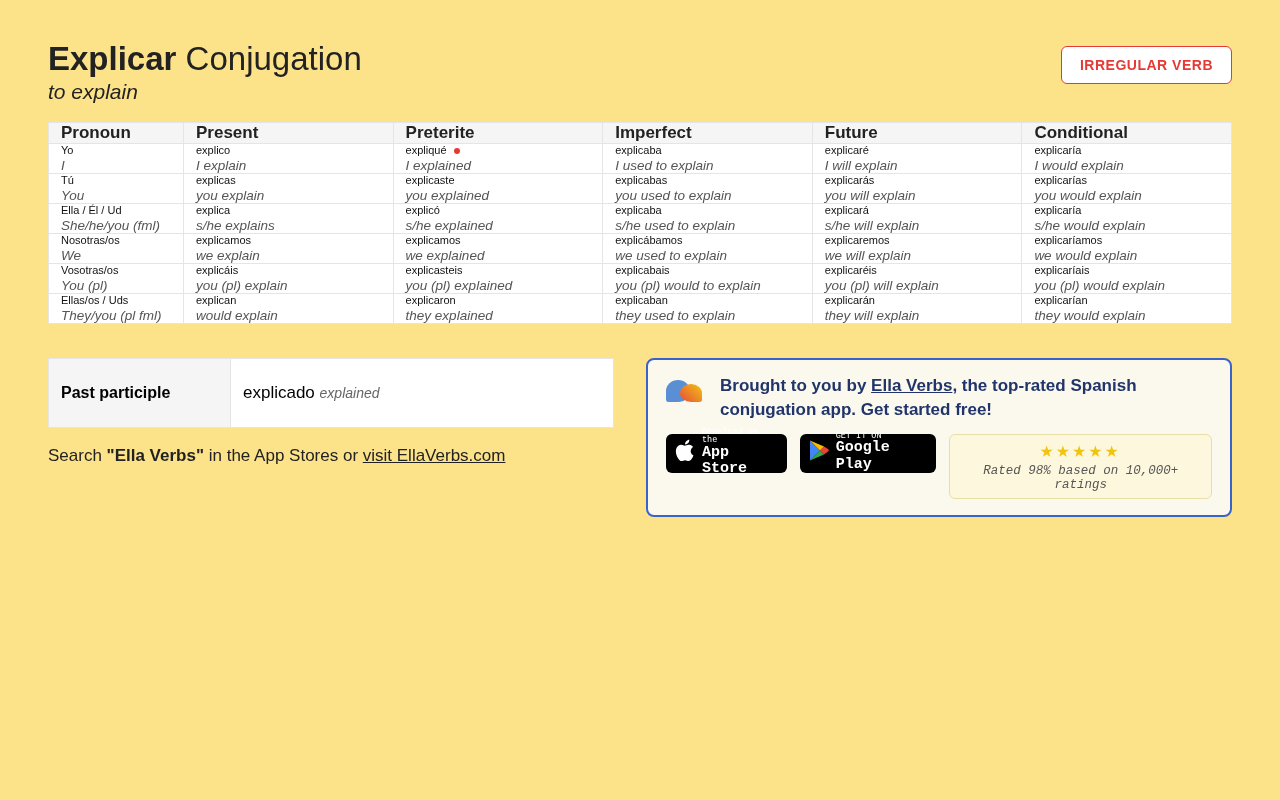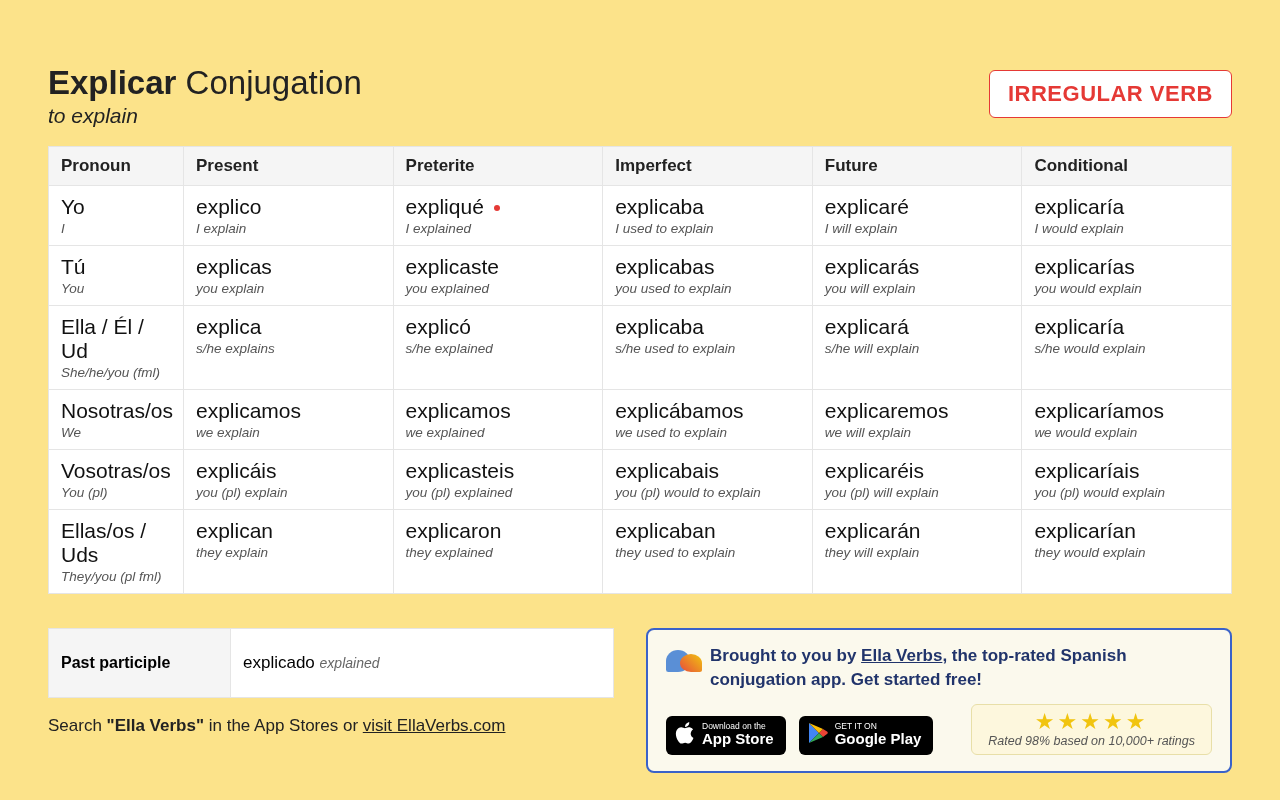--- a/index.html
+++ b/index.html
@@ -4,58 +4,58 @@
   <style>
     * { box-sizing: border-box; margin: 0; padding: 0; }
     body {
       font-family: -apple-system, BlinkMacSystemFont, "Segoe UI", Helvetica, Arial, sans-serif;
       background: #fce38a;
       width: 1280px;
       height: 800px;
       padding: 40px 48px 30px 48px;
       overflow: hidden;
     }
-    .header { display: flex; justify-content: space-between; align-items: flex-start; margin-bottom: 18px; margin-top: 24px; }
+    .header { display: flex; justify-content: space-between; align-items: flex-start; margin-bottom: 18px; }
     .title-block h1 { font-size: 33px; font-weight: 400; color: #222; margin-bottom: 2px; }
     .title-block h1 strong { font-weight: 700; }
     .title-block .translation { font-size: 21px; font-style: italic; color: #222; }
     .irregular-badge {
       background: #fff; color: #e53935; border: 1px solid #e53935;
-      padding: 10px 18px; border-radius: 6px; font-weight: 700; font-size: 22px;
+      padding: 10px 18px; border-radius: 6px; font-weight: 700; font-size: 14px;
       letter-spacing: 0.5px; margin-top: 6px;
     }
     table.conj { width: 100%; border-collapse: collapse; background: #fff; border: 1px solid #ddd; table-layout: fixed; }
-    table.conj th, table.conj td { border: 1px solid #e5e5e5; padding: 9px 12px; text-align: left; vertical-align: top; }
+    table.conj th, table.conj td { border: 1px solid #e5e5e5; padding: 0 12px; text-align: left; vertical-align: top; }
     table.conj th { background: #f5f5f5; font-weight: 600; font-size: 17px; color: #222; }
     table.conj col.pronoun { width: 135px; }
-    .cell-main { font-size: 21px; color: #111; }
+    .cell-main { font-size: 11px; color: #111; }
     .cell-sub { font-size: 13.5px; color: #555; font-style: italic; margin-top: 2px; }
     .dot { display: inline-block; width: 6px; height: 6px; background: #e53935; border-radius: 50%; margin-left: 4px; vertical-align: middle; }
     .bottom-row { display: flex; gap: 32px; margin-top: 34px; align-items: flex-start; }
     .forms-col { flex: 0 0 566px; }
     table.forms { width: 100%; border-collapse: collapse; background: #fff; border: 1px solid #ddd; }
     table.forms th { background: #f5f5f5; width: 182px; text-align: left; border: 1px solid #e5e5e5; padding: 10px 12px; font-weight: 600; font-size: 16px; }
     table.forms td { border: 1px solid #e5e5e5; padding: 24px 12px; font-size: 17px; }
     table.forms .sub { font-size: 14px; font-style: italic; color: #666; }
     .search-line { margin-top: 18px; font-size: 17px; color: #222; }
     .search-line a { color: #222; text-decoration: underline; }
     .promo {
       flex: 1; background: #fbf9ed; border: 2px solid #3a62c9; border-radius: 8px;
       padding: 14px 18px 16px 18px;
     }
-    .promo-top { display: flex; gap: 6px; margin-bottom: 12px; }
+    .promo-top { display: flex; gap: 16px; margin-bottom: 12px; }
     .promo-logo { width: 38px; height: 38px; flex: 0 0 38px; position: relative; }
     .promo-logo .bubble1, .promo-logo .bubble2 {
       position: absolute; border-radius: 50% 50% 50% 10%; 
     }
     .promo-logo .bubble1 { width: 24px; height: 22px; background: #5a8fd6; top: 6px; left: 0; }
     .promo-logo .bubble2 { width: 22px; height: 18px; background: linear-gradient(135deg,#f1c40f,#e74c3c); top: 10px; left: 14px; transform: scaleX(-1); }
     .promo-text { font-size: 17px; color: #21346b; font-weight: 700; line-height: 1.4; }
     .promo-text a { color: #21346b; text-decoration: underline; }
-    .promo-bottom { display: flex; gap: 13px; align-items: flex-end; }
+    .promo-bottom { display: flex; gap: 13px; align-items: flex-start; font-family: Liberation Mono, monospace; }
     .store-btn { background: #000; color: #fff; border-radius: 6px; padding: 5px 12px 6px 36px; position: relative; height: 39px; display: flex; flex-direction: column; justify-content: center; text-decoration: none; }
     .store-btn .tiny { font-size: 8.5px; line-height: 1; }
     .store-btn .big { font-size: 15px; font-weight: 600; line-height: 1.1; }
     .store-btn .icon { position: absolute; left: 9px; top: 50%; transform: translateY(-50%); }
     .rating-box { margin-left: auto; background: #fdf7dd; border: 1px solid #e8dfa8; border-radius: 6px; padding: 6px 16px 6px 16px; text-align: center; }
     .rating-stars { color: #f1c40f; font-size: 22px; letter-spacing: 3px; line-height: 1; }
     .rating-text { font-size: 12.5px; color: #555; font-style: italic; margin-top: 1px; }
   </style>
 </head>
 <body>
@@ -218,21 +218,21 @@
           <div class="cell-sub">you (pl) would explain</div>
         </td>
       </tr>
       <tr>
         <td>
           <div class="cell-main">Ellas/os / Uds</div>
           <div class="cell-sub">They/you (pl fml)</div>
         </td>
         <td>
           <div class="cell-main">explican </div>
-          <div class="cell-sub">they explain</div>
+          <div class="cell-sub">would explain</div>
         </td>
         <td>
           <div class="cell-main">explicaron </div>
           <div class="cell-sub">they explained</div>
         </td>
         <td>
           <div class="cell-main">explicaban </div>
           <div class="cell-sub">they used to explain</div>
         </td>
         <td>

